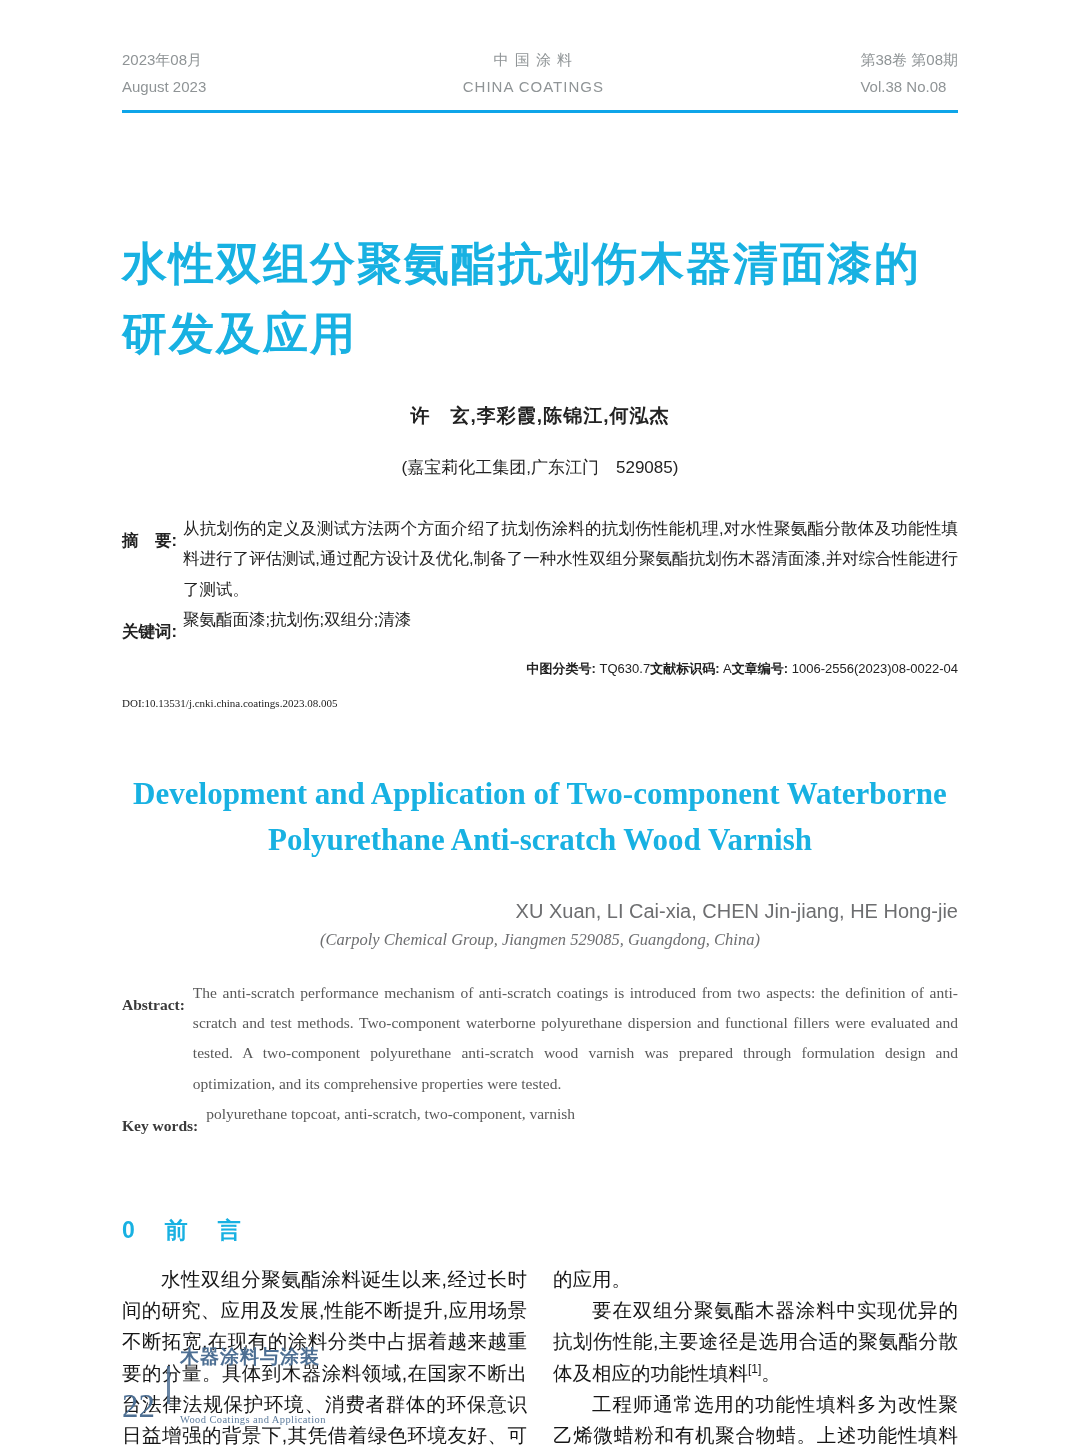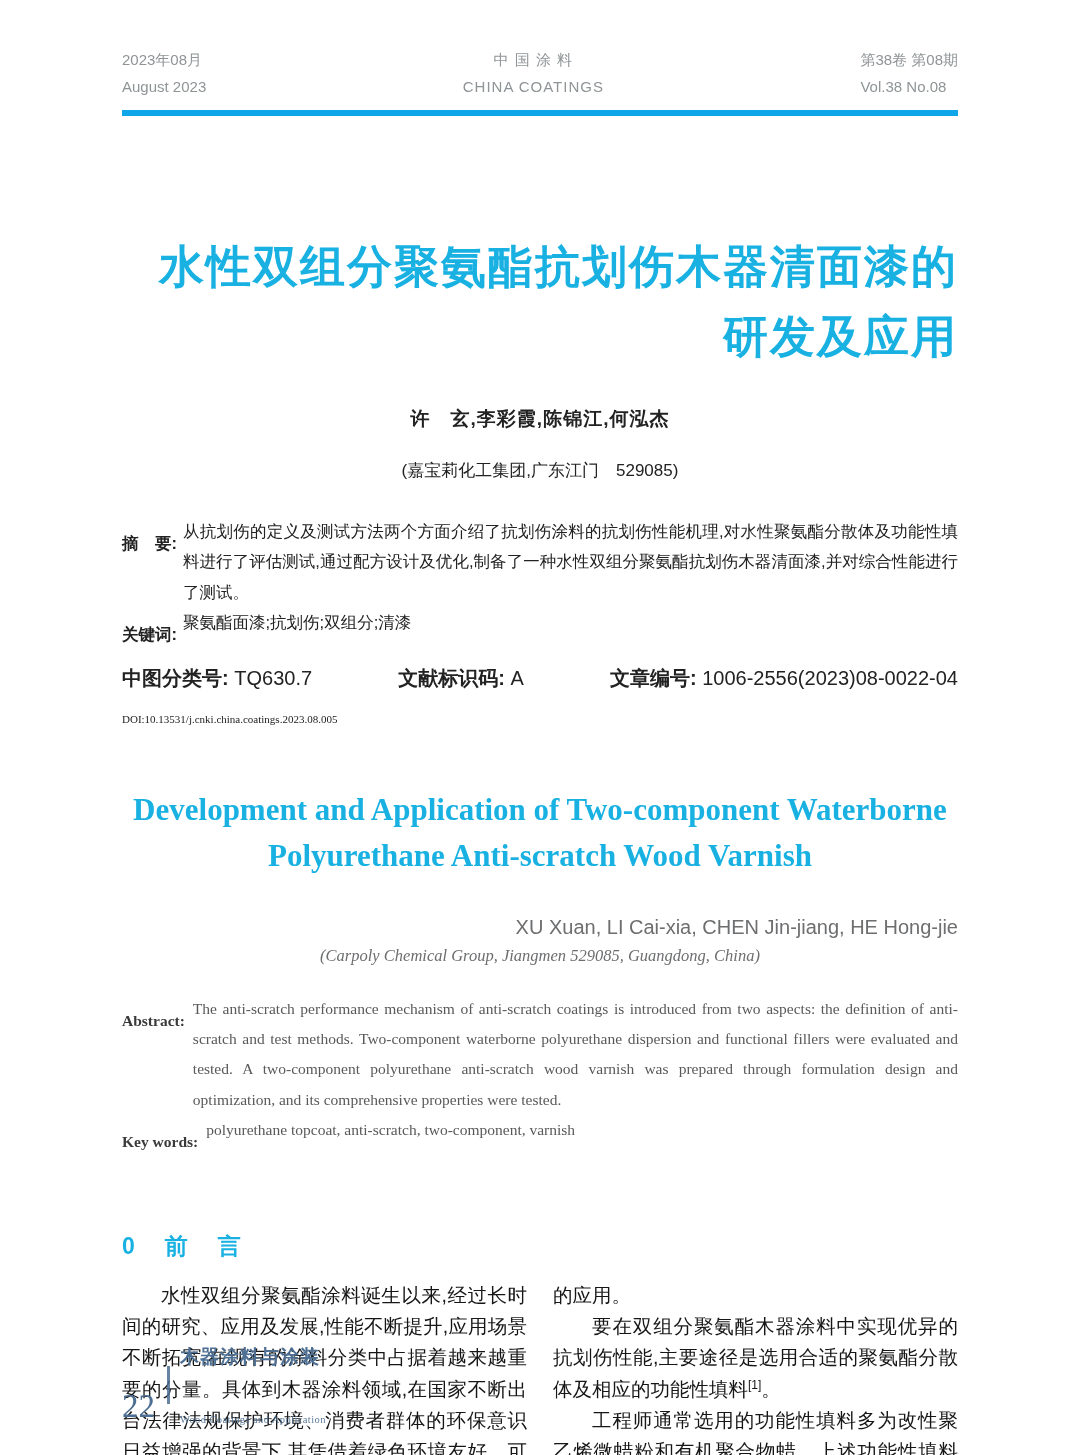--- a/index.html
+++ b/index.html
@@ -14,43 +14,43 @@
     position:relative;overflow:hidden;
     font-family:"Liberation Sans","DejaVu Sans",sans-serif;
     color:#1b1b1b;
   }
   .content{padding:0 122px;}
 
   
   .jheader{
     display:flex;justify-content:space-between;align-items:flex-end;
     padding:46px 0 10px 0;
-    border-bottom:6px solid #0ea5e9;
+    border-bottom:3px solid #0ea5e9;
     color:var(--header-gray);font-size:15px;line-height:1.8;
   }
   .jheader .mid{text-align:center;letter-spacing:1px;}
   .jheader .right{text-align:left;}
 
   
   .cn-title{
-    margin-top:116px;text-align:right;
+    margin-top:116px;text-align:left;
     color:var(--accent-cyan);
     font-size:45px;font-weight:800;line-height:1.55;letter-spacing:2px;
   }
   .cn-authors{margin-top:34px;text-align:center;font-size:19px;font-weight:700;color:#222;letter-spacing:1px;}
   .cn-affiliation{margin-top:27px;text-align:center;font-size:17px;color:#222;}
 
   
   .meta{margin-top:34px;font-size:16.5px;line-height:1.85;color:#222;}
   .meta-row{display:flex;align-items:flex-start;}
   .meta-label{flex:none;font-weight:700;white-space:pre;margin-top:12px;}
   .meta-text{flex:1;text-align:justify;padding-left:6px;}
   .ids-row{
-    display:flex;justify-content:space-between;margin-top:10px;
-    font-size:20px;color:#222;
+    display:flex;justify-content:flex-end;margin-top:10px;
+    font-size:13px;color:#222;
   }
   .ids-row b{font-weight:700;}
   .doi{margin-top:12px;font-family:"Liberation Serif","DejaVu Serif",serif;font-size:11px;color:#222;}
 
   
   .en-title{
     margin-top:58px;text-align:center;color:var(--accent-cyan);
     font-family:"Liberation Serif","DejaVu Serif",serif;
     font-size:31px;font-weight:700;line-height:1.5;
   }

